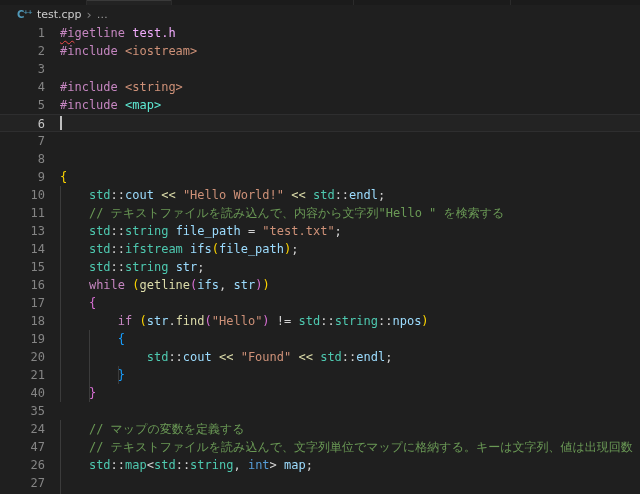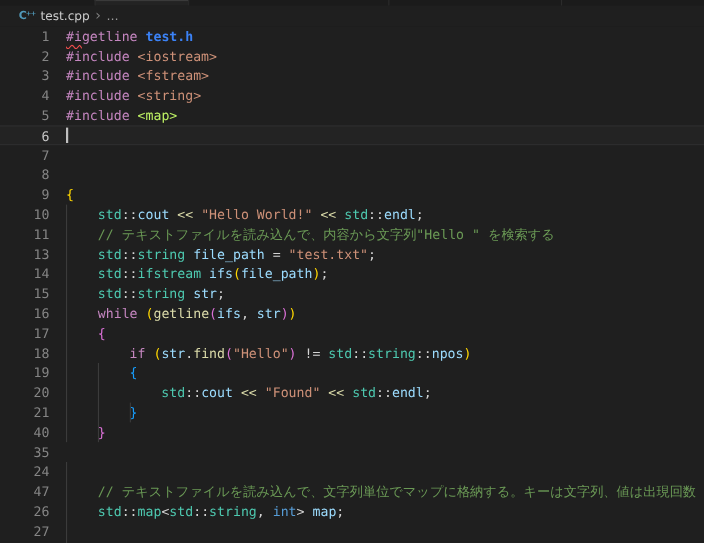--- a/index.html
+++ b/index.html
@@ -43,43 +43,43 @@
 
   <div id="breadcrumb">
     <span id="crumb-icon">C⁺⁺</span>
     <span id="crumb-file">test.cpp</span>
     <span id="crumb-chevron">›</span>
     <span id="crumb-more">…</span>
   </div>
 
   <div id="editor">
     <div id="lines">
-        <div class="row"><div class="gutter">1</div><div class="code"><span class="squiggle" style="color: rgb(197, 134, 192);">#i</span><span style="color: rgb(197, 134, 192);">getline</span><span style="color: rgb(212, 212, 212);"> </span><span style="color: #3b82f6; font-weight: bold;">test.h</span></div></div>
+        <div class="row"><div class="gutter">1</div><div class="code"><span class="squiggle" style="color: rgb(197, 134, 192);">#i</span><span style="color: rgb(197, 134, 192);">getline</span><span style="color: rgb(212, 212, 212);"> </span><span style="color: #f0abfc;">test.h</span></div></div>
         <div class="row"><div class="gutter">2</div><div class="code"><span style="color: rgb(197, 134, 192);">#include</span><span style="color: rgb(212, 212, 212);"> </span><span style="color: rgb(206, 145, 120);">&lt;iostream&gt;</span></div></div>
-        <div class="row"><div class="gutter">3</div><div class="code"><span style="color: rgb(197, 134, 192);">#include</span><span style="color: rgb(212, 212, 212);"> </span><span style="color: rgb(206, 145, 120);">&lt;fstream&gt;</span></div></div>
+        <div class="row"><div class="gutter">3</div></div>
         <div class="row"><div class="gutter">4</div><div class="code"><span style="color: rgb(197, 134, 192);">#include</span><span style="color: rgb(212, 212, 212);"> </span><span style="color: rgb(206, 145, 120);">&lt;string&gt;</span></div></div>
-        <div class="row"><div class="gutter">5</div><div class="code"><span style="color: rgb(197, 134, 192);">#include</span><span style="color: rgb(212, 212, 212);"> </span><span style="color: #bef264;">&lt;map&gt;</span></div></div>
+        <div class="row"><div class="gutter">5</div><div class="code"><span style="color: rgb(197, 134, 192);">#include</span><span style="color: rgb(212, 212, 212);"> </span><span style="color: #5eead4;">&lt;map&gt;</span></div></div>
         <div class="row current"><div class="gutter active">6</div><div class="code"></div></div>
         <div class="row"><div class="gutter">7</div><div class="code"></div></div>
         <div class="row"><div class="gutter">8</div></div>
         <div class="row"><div class="gutter">9</div><div class="code"><span style="color: rgb(255, 215, 0);">{</span></div></div>
         <div class="row"><div class="gutter">10</div><div class="code"><span style="color: rgb(212, 212, 212);">    </span><span style="color: rgb(78, 201, 176);">std</span><span style="color: rgb(212, 212, 212);">::</span><span style="color: rgb(156, 220, 254);">cout</span><span style="color: rgb(212, 212, 212);"> </span><span style="color: rgb(220, 220, 170);">&lt;&lt;</span><span style="color: rgb(212, 212, 212);"> </span><span style="color: rgb(206, 145, 120);">"Hello World!"</span><span style="color: rgb(212, 212, 212);"> </span><span style="color: rgb(220, 220, 170);">&lt;&lt;</span><span style="color: rgb(212, 212, 212);"> </span><span style="color: rgb(78, 201, 176);">std</span><span style="color: rgb(212, 212, 212);">::</span><span style="color: rgb(156, 220, 254);">endl</span><span style="color: rgb(212, 212, 212);">;</span></div></div>
         <div class="row"><div class="gutter">11</div><div class="code"><span style="color: rgb(212, 212, 212);">    </span><span style="color: rgb(106, 153, 85);">// テキストファイルを読み込んで、内容から文字列"Hello " を検索する</span></div></div>
         <div class="row"><div class="gutter">13</div><div class="code"><span style="color: rgb(212, 212, 212);">    </span><span style="color: rgb(78, 201, 176);">std</span><span style="color: rgb(212, 212, 212);">::</span><span style="color: rgb(78, 201, 176);">string</span><span style="color: rgb(212, 212, 212);"> </span><span style="color: rgb(156, 220, 254);">file_path</span><span style="color: rgb(212, 212, 212);"> = </span><span style="color: rgb(206, 145, 120);">"test.txt"</span><span style="color: rgb(212, 212, 212);">;</span></div></div>
         <div class="row"><div class="gutter">14</div><div class="code"><span style="color: rgb(212, 212, 212);">    </span><span style="color: rgb(78, 201, 176);">std</span><span style="color: rgb(212, 212, 212);">::</span><span style="color: rgb(78, 201, 176);">ifstream</span><span style="color: rgb(212, 212, 212);"> </span><span style="color: rgb(156, 220, 254);">ifs</span><span style="color: rgb(255, 215, 0);">(</span><span style="color: rgb(156, 220, 254);">file_path</span><span style="color: rgb(255, 215, 0);">)</span><span style="color: rgb(212, 212, 212);">;</span></div></div>
         <div class="row"><div class="gutter">15</div><div class="code"><span style="color: rgb(212, 212, 212);">    </span><span style="color: rgb(78, 201, 176);">std</span><span style="color: rgb(212, 212, 212);">::</span><span style="color: rgb(78, 201, 176);">string</span><span style="color: rgb(212, 212, 212);"> </span><span style="color: rgb(156, 220, 254);">str</span><span style="color: rgb(212, 212, 212);">;</span></div></div>
         <div class="row"><div class="gutter">16</div><div class="code"><span style="color: rgb(212, 212, 212);">    </span><span style="color: rgb(197, 134, 192);">while</span><span style="color: rgb(212, 212, 212);"> </span><span style="color: rgb(255, 215, 0);">(</span><span style="color: rgb(220, 220, 170);">getline</span><span style="color: rgb(218, 112, 214);">(</span><span style="color: rgb(156, 220, 254);">ifs</span><span style="color: rgb(212, 212, 212);">, </span><span style="color: rgb(156, 220, 254);">str</span><span style="color: rgb(218, 112, 214);">)</span><span style="color: rgb(255, 215, 0);">)</span></div></div>
         <div class="row"><div class="gutter">17</div><div class="code"><span style="color: rgb(212, 212, 212);">    </span><span style="color: rgb(218, 112, 214);">{</span></div></div>
         <div class="row"><div class="gutter">18</div><div class="code"><span style="color: rgb(212, 212, 212);">        </span><span style="color: rgb(197, 134, 192);">if</span><span style="color: rgb(212, 212, 212);"> </span><span style="color: rgb(255, 215, 0);">(</span><span style="color: rgb(156, 220, 254);">str</span><span style="color: rgb(212, 212, 212);">.</span><span style="color: rgb(220, 220, 170);">find</span><span style="color: rgb(218, 112, 214);">(</span><span style="color: rgb(206, 145, 120);">"Hello"</span><span style="color: rgb(218, 112, 214);">)</span><span style="color: rgb(212, 212, 212);"> != </span><span style="color: rgb(78, 201, 176);">std</span><span style="color: rgb(212, 212, 212);">::</span><span style="color: rgb(78, 201, 176);">string</span><span style="color: rgb(212, 212, 212);">::</span><span style="color: rgb(156, 220, 254);">npos</span><span style="color: rgb(255, 215, 0);">)</span></div></div>
         <div class="row"><div class="gutter">19</div><div class="code"><span style="color: rgb(212, 212, 212);">        </span><span style="color: rgb(23, 159, 255);">{</span></div></div>
         <div class="row"><div class="gutter">20</div><div class="code"><span style="color: rgb(212, 212, 212);">            </span><span style="color: rgb(78, 201, 176);">std</span><span style="color: rgb(212, 212, 212);">::</span><span style="color: rgb(156, 220, 254);">cout</span><span style="color: rgb(212, 212, 212);"> </span><span style="color: rgb(220, 220, 170);">&lt;&lt;</span><span style="color: rgb(212, 212, 212);"> </span><span style="color: rgb(206, 145, 120);">"Found"</span><span style="color: rgb(212, 212, 212);"> </span><span style="color: rgb(220, 220, 170);">&lt;&lt;</span><span style="color: rgb(212, 212, 212);"> </span><span style="color: rgb(78, 201, 176);">std</span><span style="color: rgb(212, 212, 212);">::</span><span style="color: rgb(156, 220, 254);">endl</span><span style="color: rgb(212, 212, 212);">;</span></div></div>
         <div class="row"><div class="gutter">21</div><div class="code"><span style="color: rgb(212, 212, 212);">        </span><span style="color: rgb(23, 159, 255);">}</span></div></div>
         <div class="row"><div class="gutter">40</div><div class="code"><span style="color: rgb(212, 212, 212);">    </span><span style="color: rgb(218, 112, 214);">}</span></div></div>
         <div class="row"><div class="gutter">35</div><div class="code"></div></div>
-        <div class="row"><div class="gutter">24</div><div class="code"><span style="color: rgb(212, 212, 212);">    </span></div></div>
+        <div class="row"><div class="gutter">24</div><div class="code"><span style="color: rgb(212, 212, 212);">    </span><span style="color: rgb(106, 153, 85);">// マップの変数を定義する</span></div></div>
         <div class="row"><div class="gutter">47</div><div class="code"><span style="color: rgb(212, 212, 212);">    </span><span style="color: rgb(106, 153, 85);">// テキストファイルを読み込んで、文字列単位でマップに格納する。キーは文字列、値は出現回数</span></div></div>
         <div class="row"><div class="gutter">26</div><div class="code"><span style="color: rgb(212, 212, 212);">    </span><span style="color: rgb(78, 201, 176);">std</span><span style="color: rgb(212, 212, 212);">::</span><span style="color: rgb(78, 201, 176);">map</span><span style="color: rgb(212, 212, 212);">&lt;</span><span style="color: rgb(78, 201, 176);">std</span><span style="color: rgb(212, 212, 212);">::</span><span style="color: rgb(78, 201, 176);">string</span><span style="color: rgb(212, 212, 212);">, </span><span style="color: rgb(86, 156, 214);">int</span><span style="color: rgb(212, 212, 212);">&gt;</span><span style="color: rgb(212, 212, 212);"> </span><span style="color: rgb(156, 220, 254);">map</span><span style="color: rgb(212, 212, 212);">;</span></div></div>
         <div class="row"><div class="gutter">27</div><div class="code"></div></div>
       </div>
     <div id="cursor" style="left: 60px; top: 92px;"></div>
   <div class="guide" style="left: 60px; top: 162px; height: 216px;"></div>
       <div class="guide" style="left: 60px; top: 396px; height: 90px;"></div>
       <div class="guide" style="left: 88.92px; top: 306px; height: 72px;"></div>
       <div class="guide" style="left: 117.84px; top: 342px; height: 18px;"></div>
     </div>

